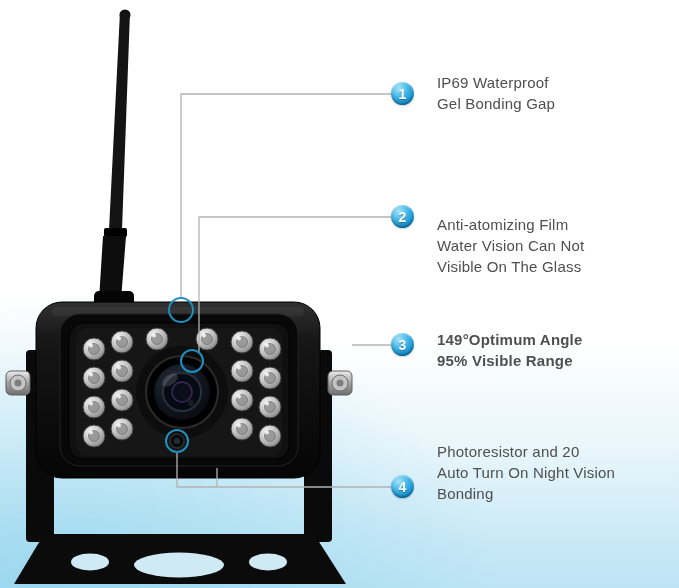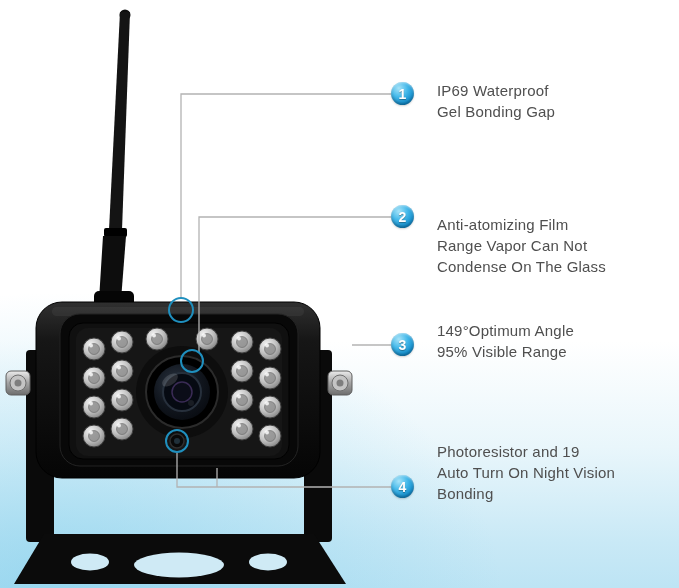--- a/index.html
+++ b/index.html
@@ -149,32 +149,32 @@
       <circle cx="192" cy="361" r="11"></circle>
       <circle cx="177" cy="441" r="11"></circle>
     </g>
   </svg>
 
   <div class="badge" style="left:391px; top:82px;">1</div>
   <div class="badge" style="left:391px; top:205px;">2</div>
   <div class="badge" style="left:391px; top:333px;">3</div>
   <div class="badge" style="left:391px; top:475px;">4</div>
 
-  <div class="callout-text" style="top:80px;">
+  <div class="callout-text" style="top:72px;">
     <span>IP69 Waterproof</span>
     <span>Gel Bonding Gap</span>
   </div>
   <div class="callout-text" style="top:214px;">
     <span>Anti-atomizing Film</span>
-    <span>Range Vapor Can Not</span>
-    <span>Condense On The Glass</span>
+    <span>Water Vision Can Not</span>
+    <span>Visible On The Glass</span>
   </div>
-  <div class="callout-text" style="top:320px;">
+  <div class="callout-text" style="top:329px;font-weight:bold;">
     <span>149°Optimum Angle</span>
     <span>95% Visible Range</span>
   </div>
   <div class="callout-text" style="top:441px;">
-    <span>Photoresistor and 19</span>
+    <span>Photoresistor and 20</span>
     <span>Auto Turn On Night Vision</span>
     <span>Bonding</span>
   </div>
 
 </div>
 
 </body></html>

